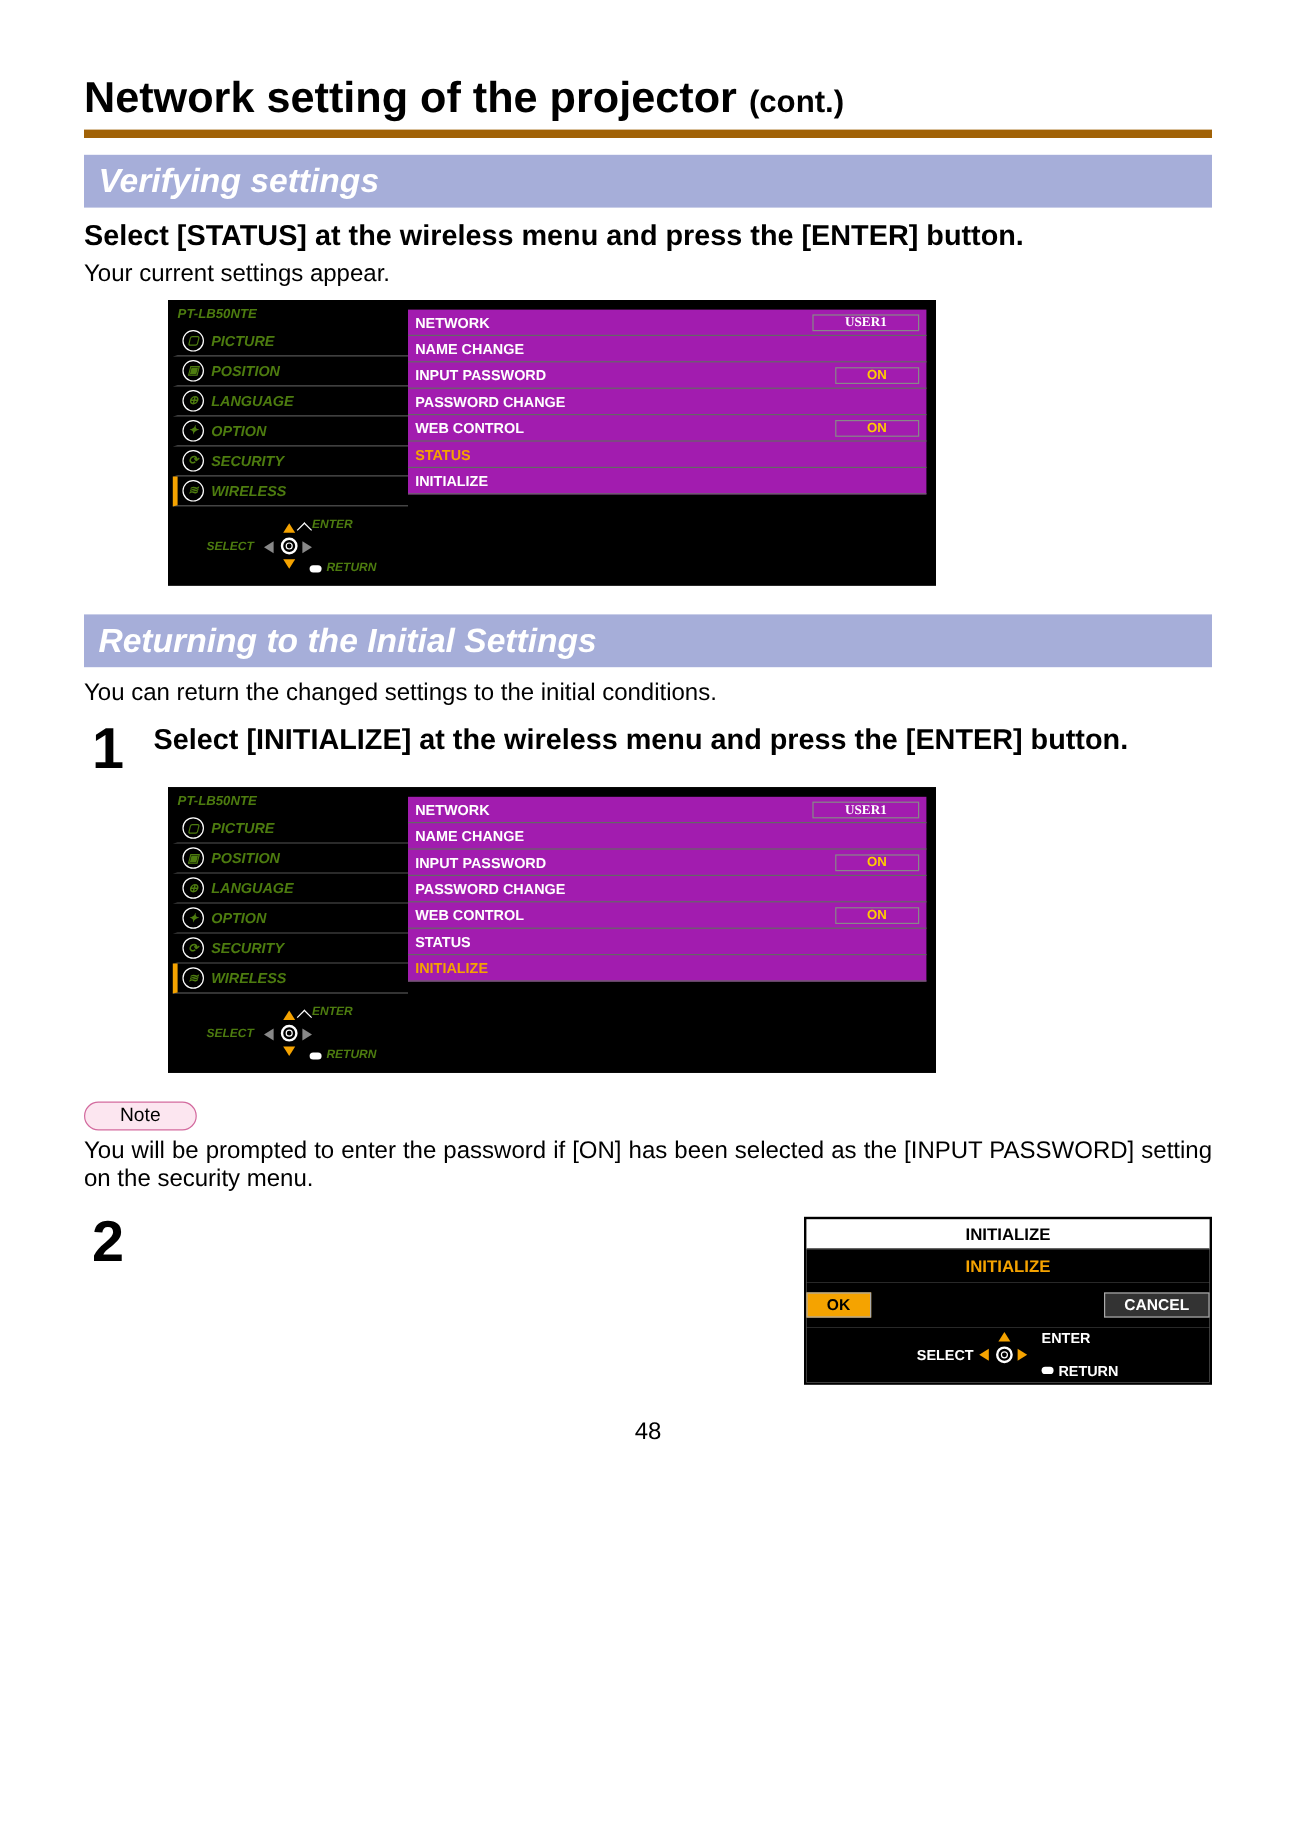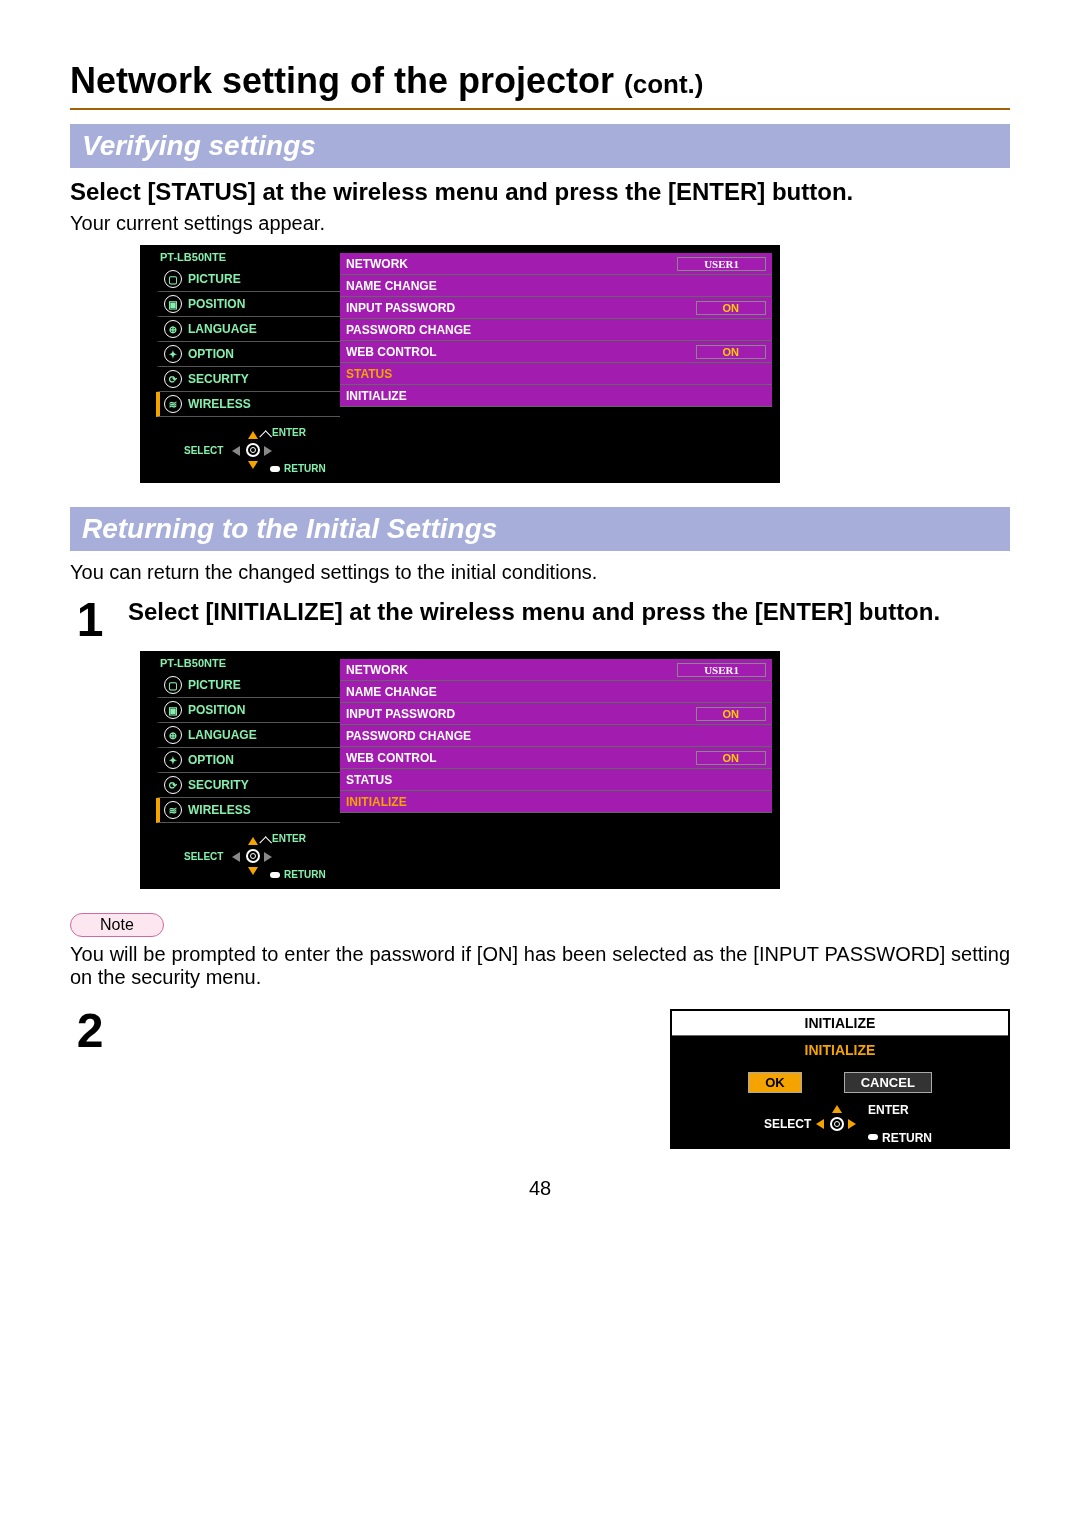--- a/index.html
+++ b/index.html
@@ -1,24 +1,24 @@
 <!DOCTYPE html>
 <html><head>
 <meta charset="utf-8">
 <style>
   * { margin: 0; padding: 0; box-sizing: border-box; }
   body { background: #fff; font-family: Arial, Helvetica, sans-serif; color: #000; width: 1080px; padding: 60px 70px 40px 70px; }
-  .page-title { font-size: 36px; font-weight: bold; border-bottom: 2px solid #a16207; padding-bottom: 6px; margin-bottom: 14px; }
+  .page-title { font-size: 36px; font-weight: bold; border-bottom: 7px solid #a16207; padding-bottom: 6px; margin-bottom: 14px; }
   .page-title .cont { font-size: 26px; font-weight: bold; }
   .section-header { background: #a6aed9; color: #fff; font-size: 28px; font-weight: bold; font-style: italic; padding: 6px 12px; margin-bottom: 10px; }
   .instruction { font-size: 24px; font-weight: bold; margin-bottom: 6px; }
   .body-text { font-size: 20px; margin-bottom: 10px; }
   .justified { text-align: justify; }
   .menu-shot { margin: 0 0 24px 70px; width: 640px; background: #000; display: flex; position: relative; }
-  .menu-left { width: 200px; background: #000; color: #86efac; font-size: 12px; font-weight: bold; padding: 6px 0 8px 16px; }
+  .menu-left { width: 200px; background: #000; color: #4d7c0f; font-size: 12px; font-weight: bold; padding: 6px 0 8px 4px; font-style: italic; }
   .model { font-size: 11px; margin-bottom: 4px; padding-left: 4px; }
   .menu-item { display: flex; align-items: center; gap: 6px; border-bottom: 1px solid #555; padding: 3px 4px; border-left: 4px solid transparent; }
   .menu-item.active { border-left-color: #f5a300; }
   .menu-icon { width: 18px; height: 18px; border: 1.5px solid #fff; border-radius: 50%; display: flex; align-items: center; justify-content: center; font-size: 10px; flex-shrink: 0; }
   .nav-hint { margin-top: 8px; font-size: 10px; position: relative; height: 50px; }
   .nav-center { position: absolute; left: 90px; top: 18px; width: 14px; height: 14px; border: 2px solid #fff; border-radius: 50%; }
   .nav-center::after{content:"";position:absolute;inset:2px;border:1px solid #fff;border-radius:50%;}
   .nav-up,.nav-down,.nav-left,.nav-right{position:absolute;width:0;height:0;border-style:solid;}
   .nav-up{left:92px;top:6px;border-width:0 5px 8px 5px;border-color:transparent transparent #f5a300 transparent;}
   .nav-down{left:92px;top:36px;border-width:8px 5px 0 5px;border-color:#f5a300 transparent transparent transparent;}
@@ -37,21 +37,21 @@
   .menu-row.top .value-box{ color:#fff;font-family:Liberation Serif, serif; }
   .menu-row.highlighted .label{ color:#f5a300; }
   .step { display:flex; gap:18px; margin: 14px 0 10px 0; }
   .step-num { font-size: 48px; font-weight: bold; line-height: 0.9; width: 40px; text-align:center; }
   .step-body { flex:1; }
   .note-pill { display:inline-block; border:1.5px solid #d36a9e; border-radius: 14px; padding: 2px 29px; font-size: 16px; font-weight:normal; background:#fce6f0; margin-bottom:6px; }
   .step2-row { display:flex; gap:30px; align-items:flex-start; margin-top: 20px; }
   .dialog { width: 340px; border: 2px solid #000; background:#fff; }
   .dialog-title{ text-align:center; font-size:14px; font-weight:bold; padding:4px 0; border-bottom:1px solid #666;}
   .dialog-sub{ background:#000; color:#f5a300; text-align:center; font-size:14px; font-weight:bold; padding:6px 0; }
-  .dialog-btns{ background:#000; display:flex; gap:42px; justify-content:center; padding:8px 0;}
+  .dialog-btns{ background:#000; display:flex; gap:42px; justify-content:space-between; padding:8px 0;}
   .dlg-btn{ border:1px solid #aaa; padding:2px 16px; font-size:13px; font-weight:bold; }
   .dlg-btn.ok{ background:#f5a300; color:#000; }
   .dlg-btn.cancel{ background:#333; color:#fff; }
   .dialog-nav{ background:#000; color:#fff; position:relative; height:46px;}
   .dn-center{position:absolute;left:158px;top:16px;width:14px;height:14px;border:2px solid #fff;border-radius:50%;}
   .dn-center::after{content:"";position:absolute;inset:2px;border:1px solid #fff;border-radius:50%;}
   .dn-up{position:absolute;left:160px;top:4px;width:0;height:0;border-style:solid;border-width:0 5px 8px 5px;border-color:transparent transparent #f5a300 transparent;}
   .dn-left{position:absolute;left:144px;top:18px;width:0;height:0;border-style:solid;border-width:5px 8px 5px 0;border-color:transparent #f5a300 transparent transparent;}
   .dn-right{position:absolute;left:176px;top:18px;width:0;height:0;border-style:solid;border-width:5px 0 5px 8px;border-color:transparent transparent transparent #f5a300;}
   .dn-enter{position:absolute;left:196px;top:2px;font-size:12px;font-weight:bold;}

